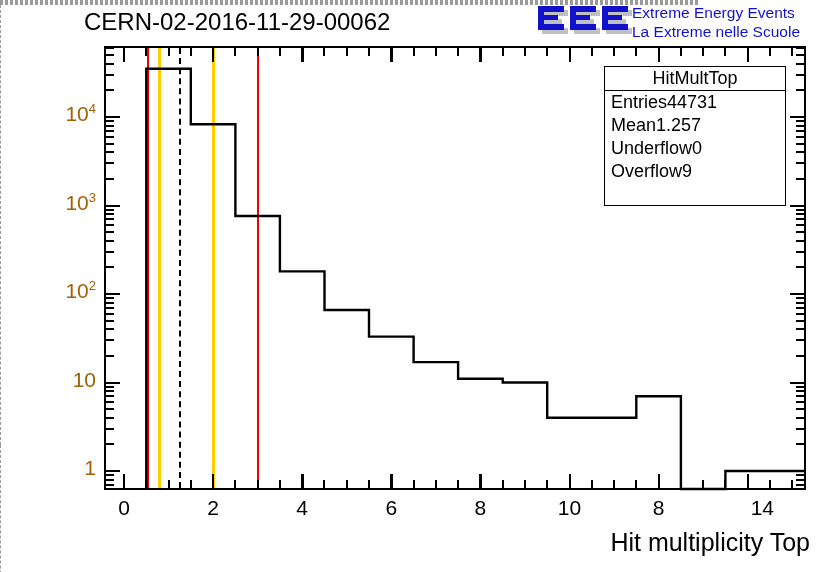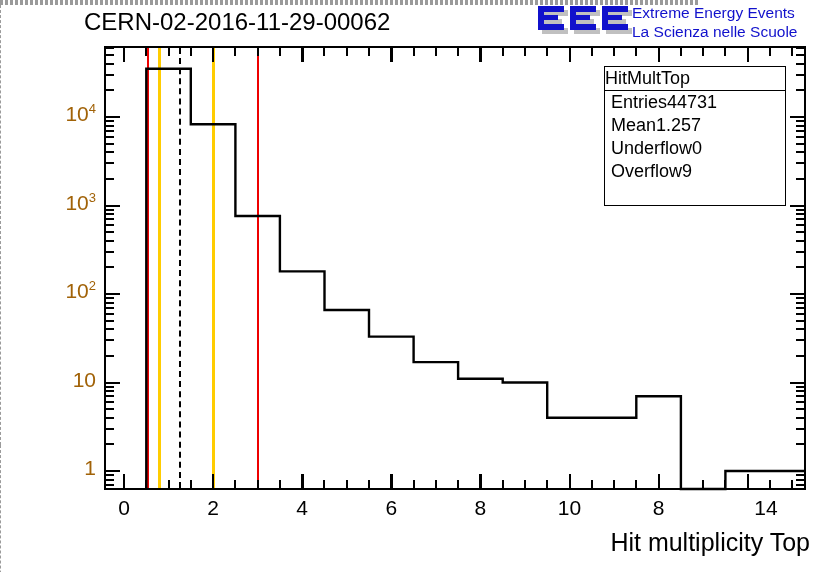--- a/index.html
+++ b/index.html
@@ -131,20 +131,21 @@
     top: 66px;
     width: 182px;
     height: 140px;
     background: #ffffff;
     border: 1px solid #000000;
     box-sizing: border-box;
     font-size: 18px;
     color: #000000;
   }
   #stats-title {
+    text-align: center;
     padding-top: 1px;
     height: 22px;
     line-height: 21px;
     border-bottom: 1px solid #000000;
   }
   .stats-row {
     display: flex;
     justify-content: flex-start;
     padding: 0 6px 0 6px;
     height: 23px;
@@ -187,21 +188,21 @@
         <rect x="34" y="20" width="26" height="6"></rect>
         <rect x="34" y="2" width="6" height="24"></rect>
         <rect x="66" y="2" width="26" height="6"></rect>
         <rect x="66" y="11" width="20" height="5"></rect>
         <rect x="66" y="20" width="26" height="6"></rect>
         <rect x="66" y="2" width="6" height="24"></rect>
       </g>
     </svg>
     <div id="logo-text">
       <span class="logo-line">Extreme Energy Events</span>
-      <span class="logo-line">La Scienza nelle Scuole</span>
+      <span class="logo-line">La Extreme nelle Scuole</span>
     </div>
   </div>
 
   <div class="abs" id="frame"></div>
 
   <div class="abs" id="grid-layer">
       <div class="gridline-h" style="left: 106px; top: 471px; width: 698px;"></div>
       <div class="gridline-h" style="left: 106px; top: 382.5px; width: 698px;"></div>
       <div class="gridline-h" style="left: 106px; top: 294px; width: 698px;"></div>
       <div class="gridline-h" style="left: 106px; top: 205.5px; width: 698px;"></div>
@@ -376,21 +377,21 @@
       <div class="ylab" style="left: 30px; top: 279px; width: 66px;">10<sup>2</sup></div>
       <div class="ylab" style="left: 30px; top: 190.5px; width: 66px;">10<sup>3</sup></div>
       <div class="ylab" style="left: 30px; top: 102px; width: 66px;">10<sup>4</sup></div>
       <div class="xlab" style="left: 84px; top: 496px; width: 80px;">0</div>
       <div class="xlab" style="left: 173.1px; top: 496px; width: 80px;">2</div>
       <div class="xlab" style="left: 262.2px; top: 496px; width: 80px;">4</div>
       <div class="xlab" style="left: 351.3px; top: 496px; width: 80px;">6</div>
       <div class="xlab" style="left: 440.4px; top: 496px; width: 80px;">8</div>
       <div class="xlab" style="left: 529.5px; top: 496px; width: 80px;">10</div>
       <div class="xlab" style="left: 618.6px; top: 496px; width: 80px;">8</div>
-      <div class="xlab" style="left: 726px; top: 496px; width: 80px;">14</div>
+      <div class="xlab" style="left: 694px; top: 496px; width: 80px; text-align: right;">14</div>
     </div>
 
   <svg id="hist-svg">
     <polyline id="hist-path" fill="none" stroke="#000000" stroke-width="2.4" stroke-linejoin="miter" stroke-linecap="butt" points="146.3,489.0 146.3,68.8 190.8,68.8 190.8,68.8 190.8,124.2 235.4,124.2 235.4,124.2 235.4,216.0 279.9,216.0 279.9,216.0 279.9,271.4 324.5,271.4 324.5,271.4 324.5,310.0 369.0,310.0 369.0,310.0 369.0,336.6 413.6,336.6 413.6,336.6 413.6,362.1 458.1,362.1 458.1,362.1 458.1,378.8 502.7,378.8 502.7,378.8 502.7,382.5 547.2,382.5 547.2,382.5 547.2,417.7 591.8,417.7 591.8,417.7 591.8,417.7 636.3,417.7 636.3,417.7 636.3,396.2 680.9,396.2 680.9,396.2 680.9,489.0 725.4,489.0 725.4,489.0 725.4,471.0 770.0,471.0 725.4,471.0 804.0,471.0"></polyline>
   </svg>
 
   <div class="abs" id="x-axis-title">Hit multiplicity Top</div>
 
   <div class="abs" id="stats-box">
     <div id="stats-title">HitMultTop</div>

